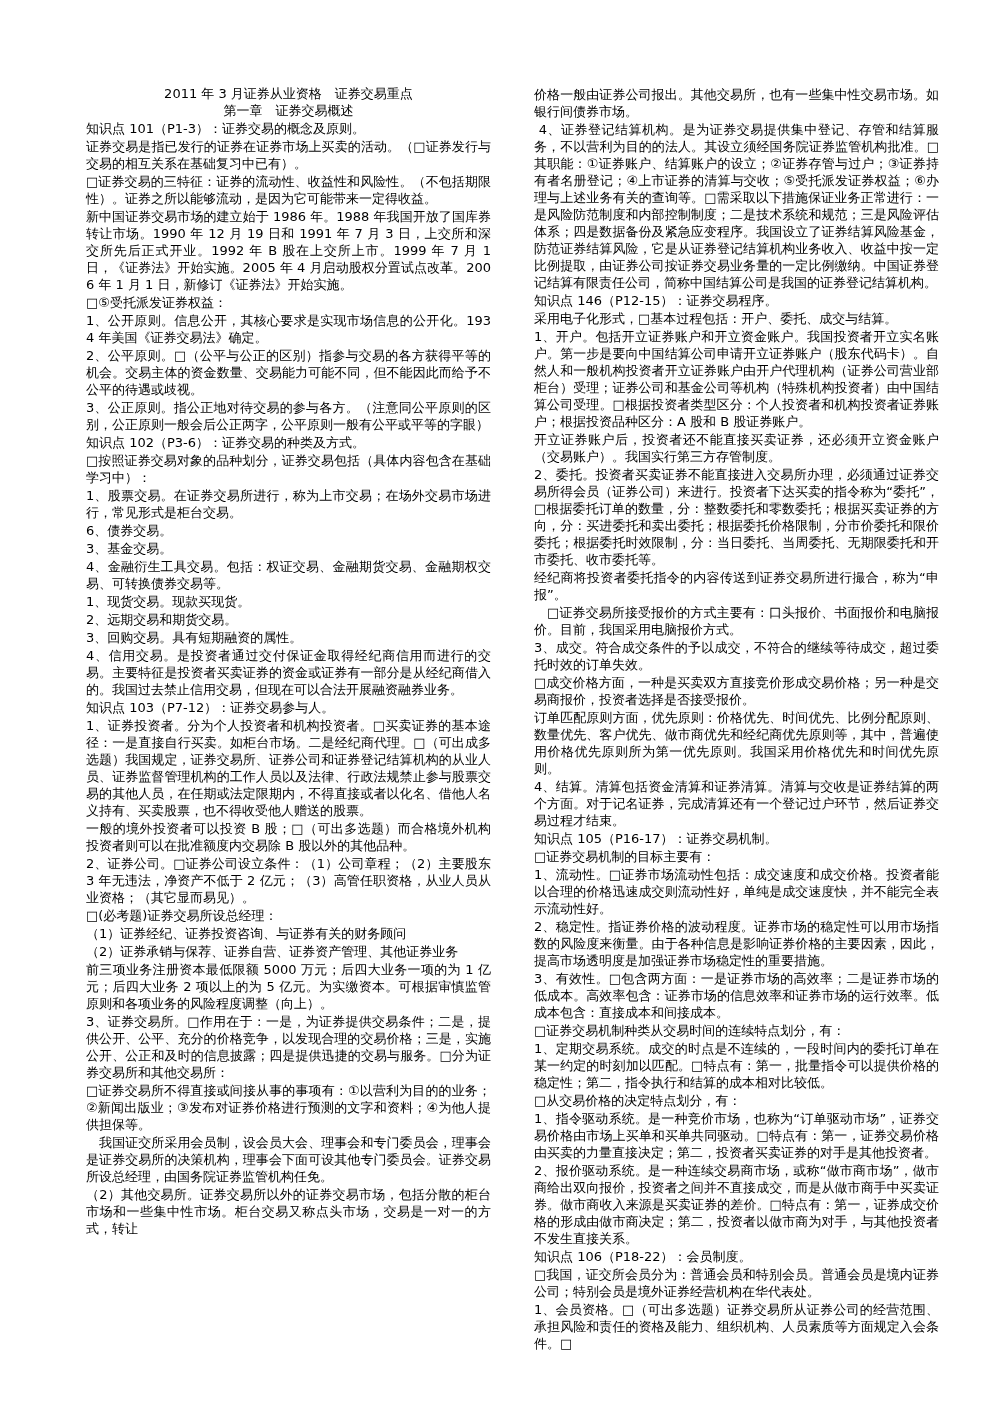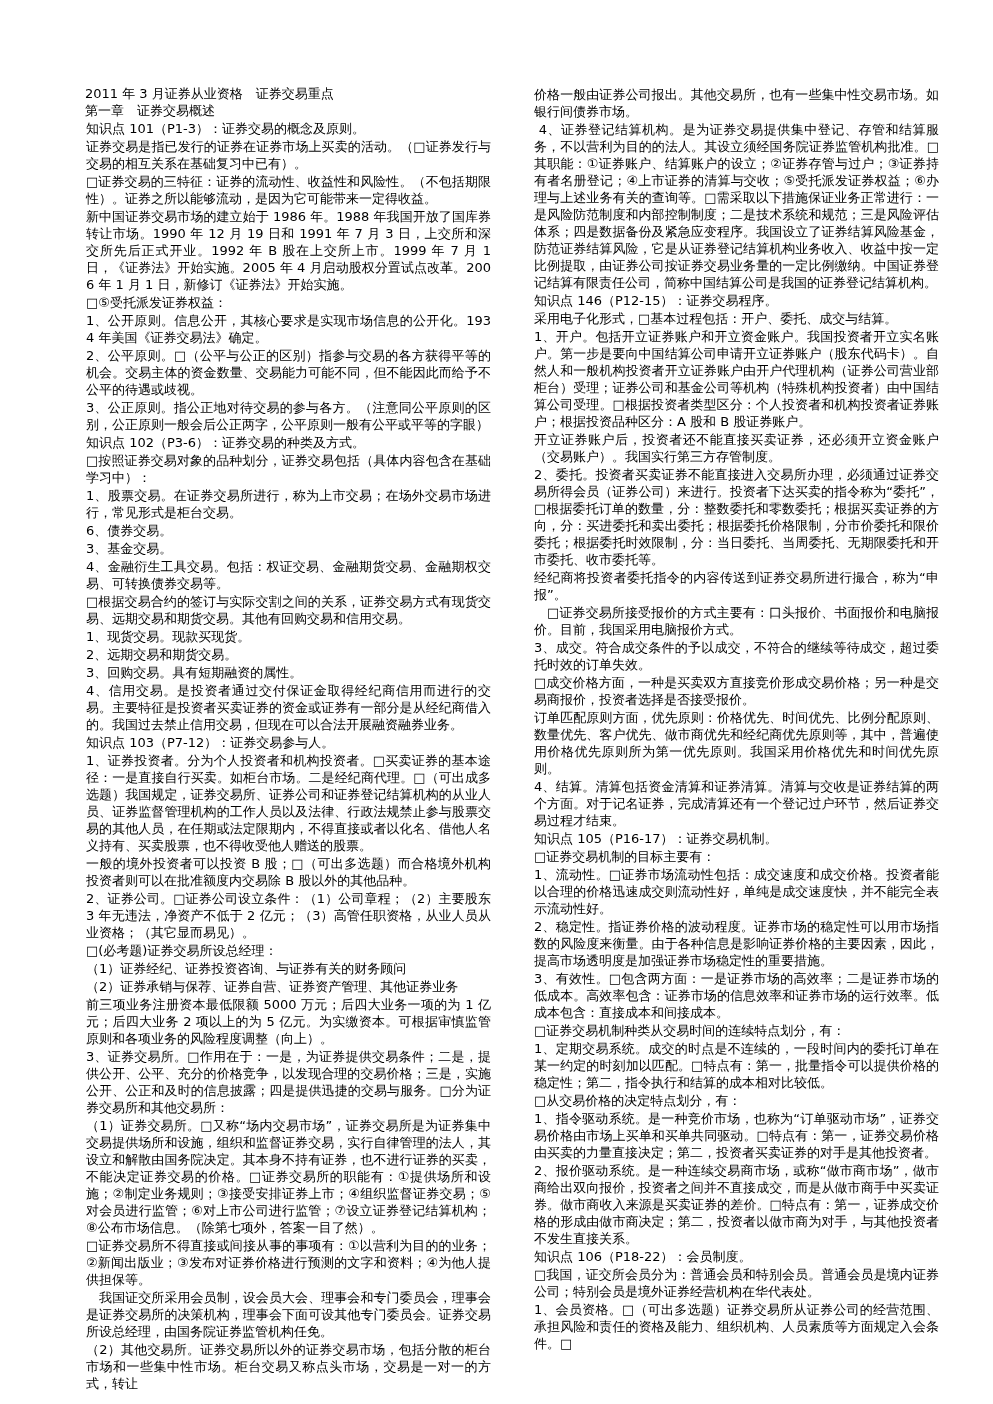--- a/index.html
+++ b/index.html
@@ -12,20 +12,21 @@
     font-family: "DejaVu Sans", sans-serif;
     font-size: 13px;
     line-height: 17px;
     padding: 85px 53px 30px 85px;
     overflow: hidden;
   }
   .columns { display: flex; }
   .col { width: 407px; }
   .col-left { margin-right: 41px; }
   .doc-title, .doc-subtitle {
+    text-align: center;
     font-weight: normal;
     margin: 0;
   }
   .paras p {
     margin: 1px;
     text-align: justify;
     white-space: pre-wrap;
     word-break: break-all;
   }
 </style>
@@ -45,35 +46,33 @@
           <p>□⑤受托派发证券权益：</p>
           <p>1、公开原则。信息公开，其核心要求是实现市场信息的公开化。1934 年美国《证券交易法》确定。</p>
           <p>2、公平原则。□（公平与公正的区别）指参与交易的各方获得平等的机会。交易主体的资金数量、交易能力可能不同，但不能因此而给予不公平的待遇或歧视。</p>
           <p>3、公正原则。指公正地对待交易的参与各方。（注意同公平原则的区别，公正原则一般会后公正两字，公平原则一般有公平或平等的字眼）</p>
           <p>知识点 102（P3-6）：证券交易的种类及方式。</p>
           <p>□按照证券交易对象的品种划分，证券交易包括（具体内容包含在基础学习中）：</p>
           <p>1、股票交易。在证券交易所进行，称为上市交易；在场外交易市场进行，常见形式是柜台交易。</p>
           <p>6、债券交易。</p>
           <p>3、基金交易。</p>
           <p>4、金融衍生工具交易。包括：权证交易、金融期货交易、金融期权交易、可转换债券交易等。</p>
-          <p>□根据交易合约的签订与实际交割之间的关系，证券交易方式有现货交易、远期交易和期货交易。其他有回购交易和信用交易。</p>
           <p>1、现货交易。现款买现货。</p>
           <p>2、远期交易和期货交易。</p>
           <p>3、回购交易。具有短期融资的属性。</p>
           <p>4、信用交易。是投资者通过交付保证金取得经纪商信用而进行的交易。主要特征是投资者买卖证券的资金或证券有一部分是从经纪商借入的。我国过去禁止信用交易，但现在可以合法开展融资融券业务。</p>
           <p>知识点 103（P7-12）：证券交易参与人。</p>
           <p>1、证券投资者。分为个人投资者和机构投资者。□买卖证券的基本途径：一是直接自行买卖。如柜台市场。二是经纪商代理。□（可出成多选题）我国规定，证券交易所、证券公司和证券登记结算机构的从业人员、证券监督管理机构的工作人员以及法律、行政法规禁止参与股票交易的其他人员，在任期或法定限期内，不得直接或者以化名、借他人名义持有、买卖股票，也不得收受他人赠送的股票。</p>
           <p>一般的境外投资者可以投资 B 股；□（可出多选题）而合格境外机构投资者则可以在批准额度内交易除 B 股以外的其他品种。</p>
           <p>2、证券公司。□证券公司设立条件：（1）公司章程；（2）主要股东 3 年无违法，净资产不低于 2 亿元；（3）高管任职资格，从业人员从业资格；（其它显而易见）。</p>
           <p>□(必考题)证券交易所设总经理：</p>
           <p>（1）证券经纪、证券投资咨询、与证券有关的财务顾问</p>
           <p>（2）证券承销与保荐、证券自营、证券资产管理、其他证券业务</p>
           <p>前三项业务注册资本最低限额 5000 万元；后四大业务一项的为 1 亿元；后四大业务 2 项以上的为 5 亿元。为实缴资本。可根据审慎监管原则和各项业务的风险程度调整（向上）。</p>
           <p>3、证券交易所。□作用在于：一是，为证券提供交易条件；二是，提供公开、公平、充分的价格竞争，以发现合理的交易价格；三是，实施公开、公正和及时的信息披露；四是提供迅捷的交易与服务。□分为证券交易所和其他交易所：</p>
-          <p>（1）证券交易所。□又称“场内交易市场”，证券交易所是为证券集中交易提供场所和设施，组织和监督证券交易，实行自律管理的法人，其设立和解散由国务院决定。其本身不持有证券，也不进行证券的买卖，不能决定证券交易的价格。□证券交易所的职能有：①提供场所和设施；②制定业务规则；③接受安排证券上市；④组织监督证券交易；⑤对会员进行监管；⑥对上市公司进行监管；⑦设立证券登记结算机构；⑧公布市场信息。（除第七项外，答案一目了然）。</p>
           <p>□证券交易所不得直接或间接从事的事项有：①以营利为目的的业务；②新闻出版业；③发布对证券价格进行预测的文字和资料；④为他人提供担保等。</p>
           <p>　我国证交所采用会员制，设会员大会、理事会和专门委员会，理事会是证券交易所的决策机构，理事会下面可设其他专门委员会。证券交易所设总经理，由国务院证券监管机构任免。</p>
           <p>（2）其他交易所。证券交易所以外的证券交易市场，包括分散的柜台市场和一些集中性市场。柜台交易又称点头市场，交易是一对一的方式，转让</p>
         </div>
     </div>
     <div class="col col-right">
       <div class="paras">
           <p>价格一般由证券公司报出。其他交易所，也有一些集中性交易市场。如银行间债券市场。</p>
           <p> 4、证券登记结算机构。是为证券交易提供集中登记、存管和结算服务，不以营利为目的的法人。其设立须经国务院证券监管机构批准。□其职能：①证券账户、结算账户的设立；②证券存管与过户；③证券持有者名册登记；④上市证券的清算与交收；⑤受托派发证券权益；⑥办理与上述业务有关的查询等。□需采取以下措施保证业务正常进行：一是风险防范制度和内部控制制度；二是技术系统和规范；三是风险评估体系；四是数据备份及紧急应变程序。我国设立了证券结算风险基金，防范证券结算风险，它是从证券登记结算机构业务收入、收益中按一定比例提取，由证券公司按证券交易业务量的一定比例缴纳。中国证券登记结算有限责任公司，简称中国结算公司是我国的证券登记结算机构。</p>
           <p>知识点 146（P12-15）：证券交易程序。</p>

